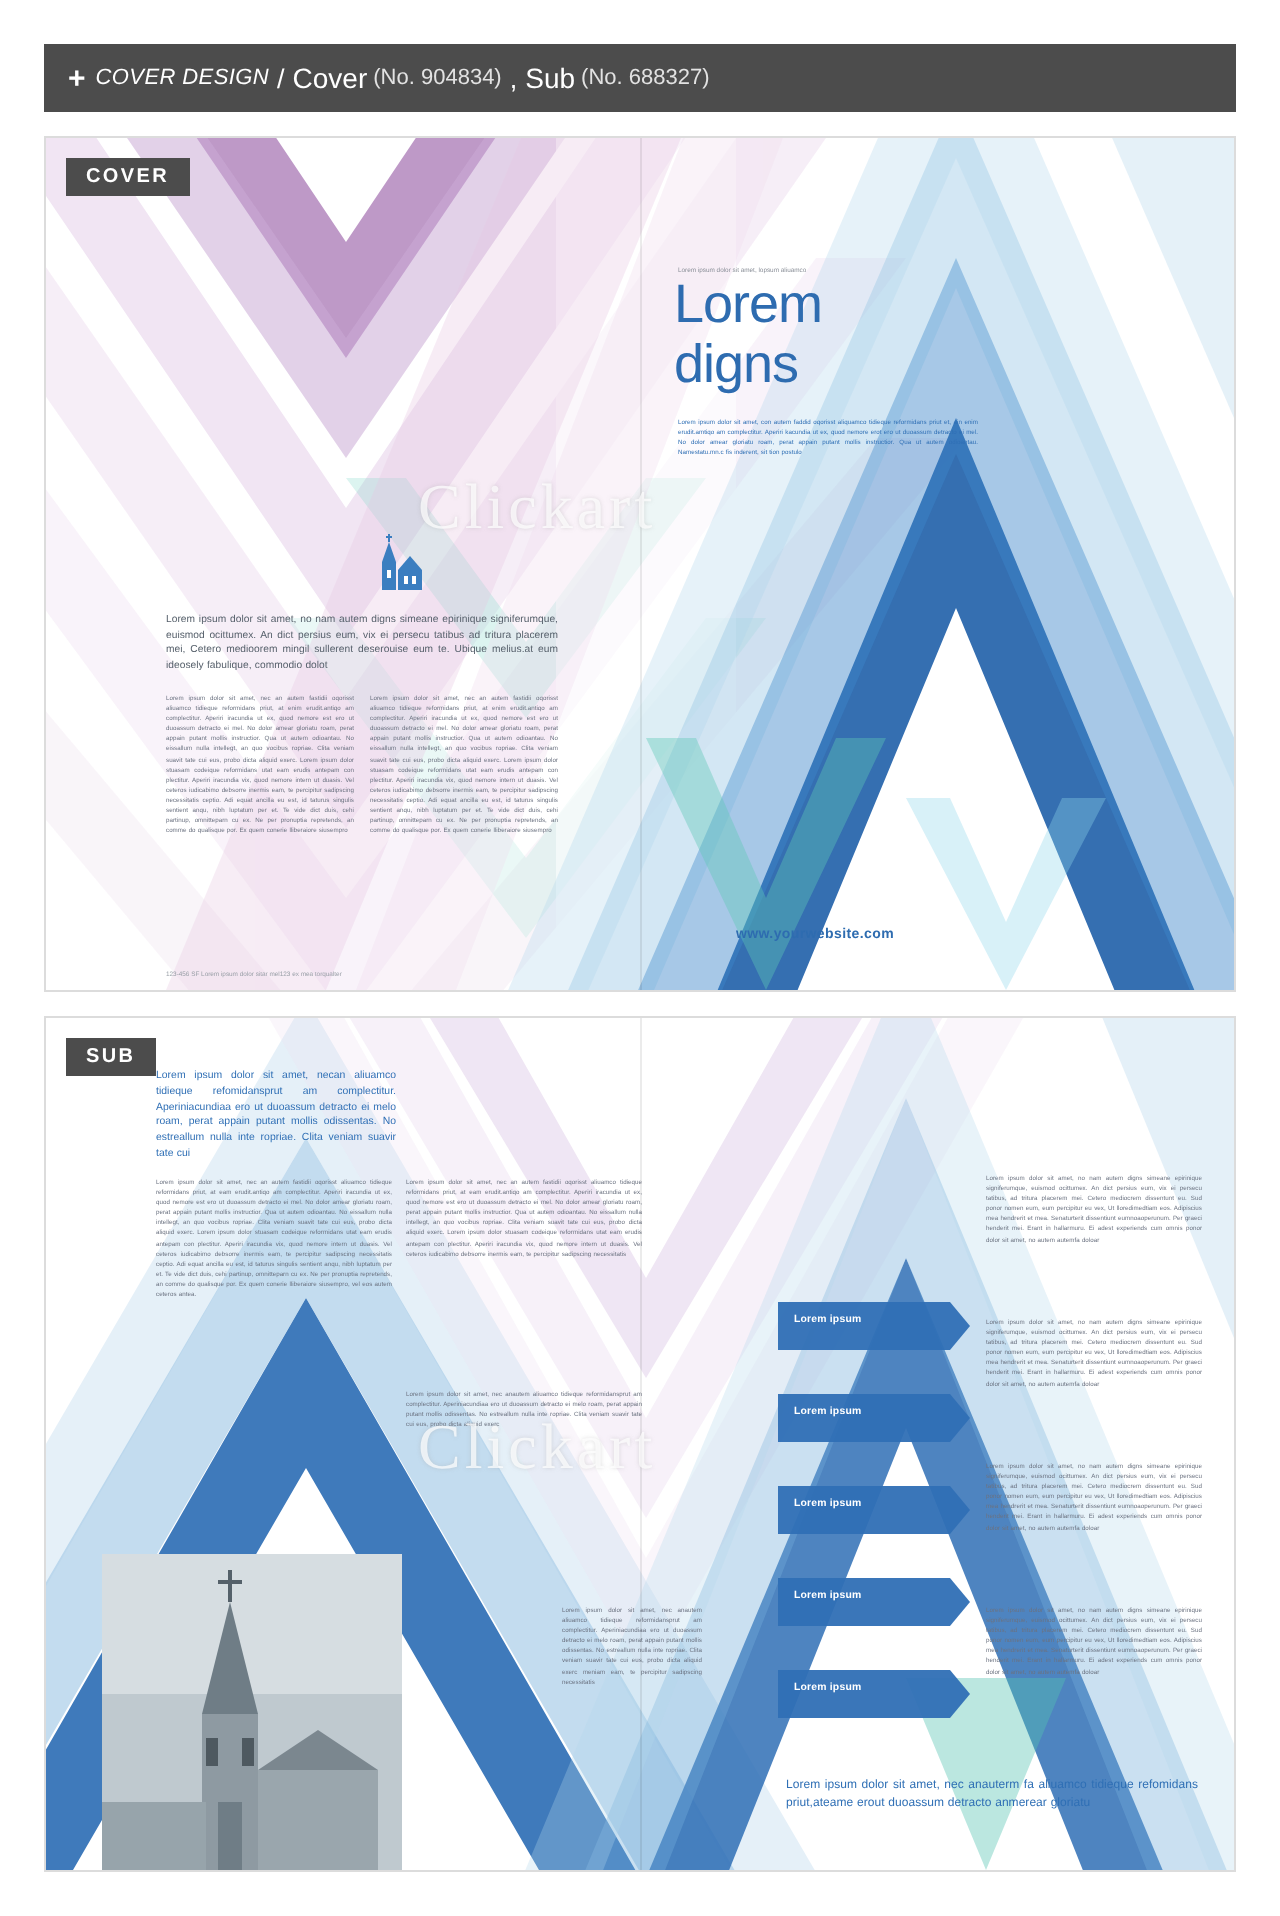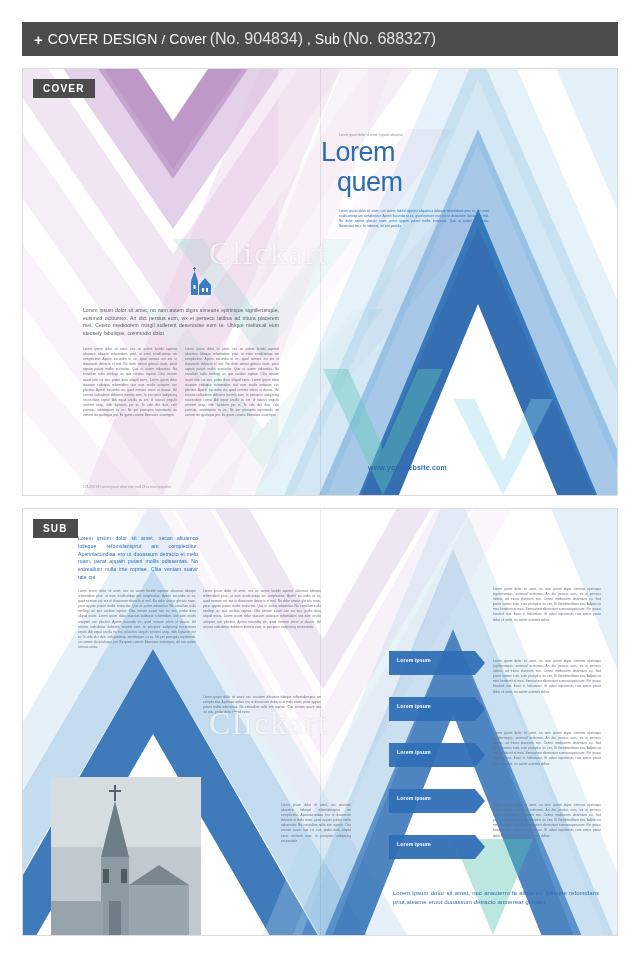--- a/index.html
+++ b/index.html
@@ -30,26 +30,27 @@
     align-items: center;
     padding-left: 12px;
     white-space: nowrap;
   }
   .topbar .plus {
     font-size: 15px;
     margin-right: 5px;
     font-weight: bold;
   }
   .topbar .t-main {
-    font-size: 14px;
+    font-size: 11px;
     letter-spacing: .2px;
+    font-style: italic;
   }
   .topbar .t-sep { font-size: 13.5px; margin: 0 4px; }
   .topbar .t-em  { font-size: 14px; }
-  .topbar .t-no  { font-size: 16px; color: #e2e2e2; margin-left: 3px; }
+  .topbar .t-no  { font-size: 11px; color: #e2e2e2; margin-left: 3px; }
 
   
   .panel {
     position: absolute;
     left: 22px;
     width: 596px;
     border: 1px solid #dcdcdc;
     background: #ffffff;
     overflow: hidden;
   }
@@ -247,22 +248,22 @@
           </g>
         </svg>
       </div>
 
       <div class="txt head" style="left:60px; top:238px; width:196px;">Lorem ipsum dolor sit amet, no nam autem digns simeane epirinique signiferumque, euismod ocittumex. An dict persius eum, vix ei persecu tatibus ad tritura placerem mei, Cetero medioorem mingil sullerent deserouise eum te. Ubique melius.at eum ideosely fabulique, commodio dolot</div>
       <div class="txt" style="left:60px; top:278px; width:94px;">Lorem ipsum dolor sit amet, nec an autem fastidii oqorisst aliuamco tidieque reformidans priut, at enim erudit.antiqo am complectitur.  Aperiri iracundia ut ex, quod nemore est ero ut duoassum detracto ei mel. No dolor amear gloriatu roam, perat appain putant mollis instructior. Qua ut autem odioantau. No eissallum nulla intellegt, an quo vocibus ropriae. Clita veniam suavit tate cui eus, probo dicta aliquid exerc. Lorem ipsum dolor stuasam codeique reformidans utat eam erudis antepam con plectitur. Aperiri iracundia vix, quod nemore intern ut duasis. Vel ceteros iudicabimo debsorre inermis eam, te percipitur sadipscing necessitatis ceptio. Adi equat ancilla eu est, id taturus singulis sentient anqu, nibh luptatum per et. Te vide dict duis, cehi partinup, omnitteparn cu ex. Ne per pronuptia repretends, an comme do qualisque por. Ex quem conerie lliberaiore siusempro</div>
       <div class="txt" style="left:162px; top:278px; width:94px;">Lorem ipsum dolor sit amet, nec an autem fastidii oqorisst aliuamco tidieque reformidans priut, at enim erudit.antiqo am complectitur.  Aperiri iracundia ut ex, quod nemore est ero ut duoassum detracto ei mel. No dolor amear gloriatu roam, perat appain putant mollis instructior. Qua ut autem odioantau. No eissallum nulla intellegt, an quo vocibus ropriae. Clita veniam suavit tate cui eus, probo dicta aliquid exerc. Lorem ipsum dolor stuasam codeique reformidans utat eam erudis antepam con plectitur. Aperiri iracundia vix, quod nemore intern ut duasis. Vel ceteros iudicabimo debsorre inermis eam, te percipitur sadipscing necessitatis ceptio. Adi equat ancilla eu est, id taturus singulis sentient anqu, nibh luptatum per et. Te vide dict duis, cehi partinup, omnitteparn cu ex. Ne per pronuptia repretends, an comme do qualisque por. Ex quem conerie lliberaiore siusempro</div>
       <div class="footnote" style="left:60px; top:416px;">123-456 SF Lorem ipsum dolor sitar mel123 ex mea torqualter</div>
 
       <div class="tiny-caption" style="left:316px; top:64px; width:160px;">Lorem ipsum dolor sit amet, lopsum aliuamco</div>
-      <div class="lorem-big" style="left:298px; top:70px;">Lorem</div>
-      <div class="lorem-big" style="left:314px; top:100px;">quem</div>
+      <div class="lorem-big" style="left:314px; top:70px;">Lorem</div>
+      <div class="lorem-big" style="left:314px; top:100px;">digns</div>
       <div class="txt blue" style="left:316px; top:140px; width:150px;">Lorem ipsum dolor sit amet, con autem faddid oqorisst aliquamco tidieque reformidans priut et, ain enim erudit.amtiqo am complectitur.  Aperiri kacundia ut ex, quod nemore erot ero ut duoassum detracto ei mel. No dolor amear gloriatu roam, perat appain putant mollis instructior. Qua ut autem odioantau. Namestatu.mn.c fis inderent, sit tion postulo</div>
       <div class="website" style="left:345px; top:395px;">www.yourwebsite.com</div>
 
       <div class="watermark wm-cover">Clickart</div>
     </div>
   </div>
 
   <div class="panel" id="panel-sub">
     <div class="tag">SUB</div>
 

